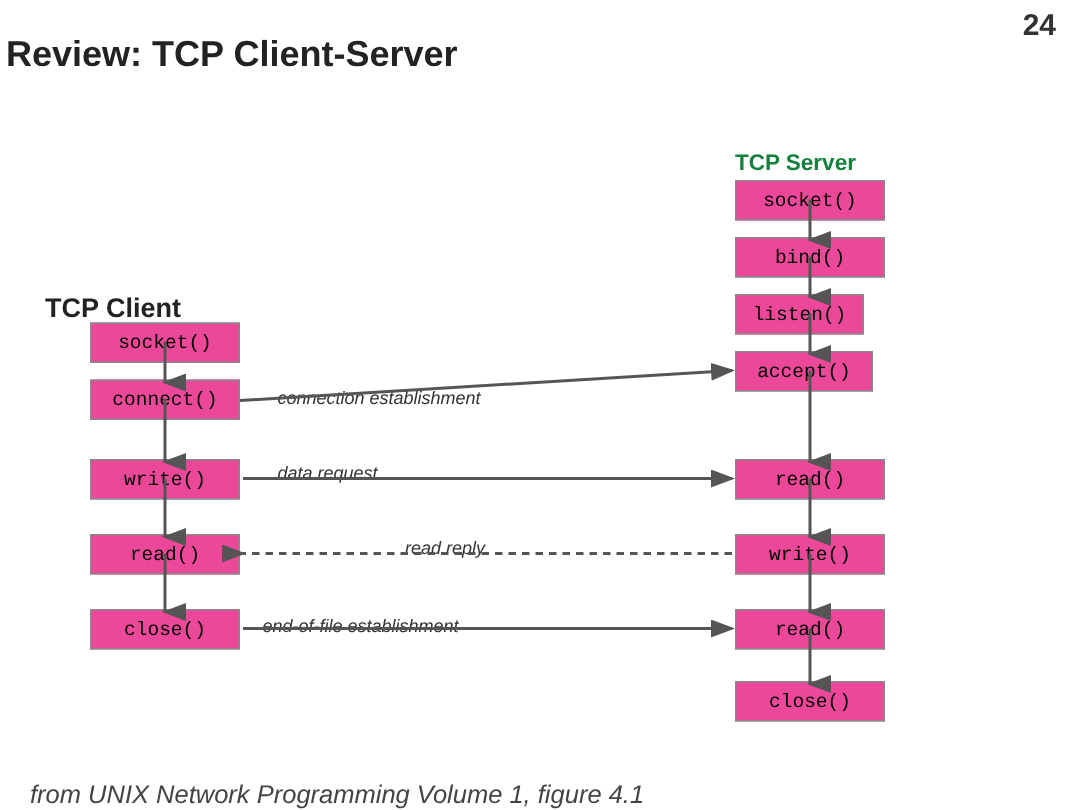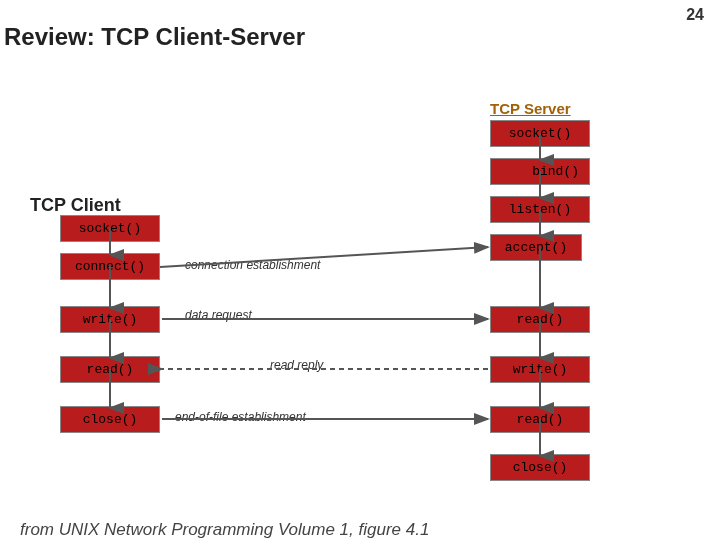--- a/index.html
+++ b/index.html
@@ -9,70 +9,69 @@
       background: #fff;
       font-family: Arial, sans-serif;
       overflow: hidden;
       position: relative;
     }
 
     .slide-number {
       position: absolute;
       top: 6px;
       right: 16px;
-      font-size: 16px;
+      font-size: 20px;
       font-weight: bold;
       color: #333;
     }
 
     .title {
       position: absolute;
       top: 22px;
       left: 4px;
       font-size: 24px;
       font-weight: bold;
       color: #222;
       line-height: 1.25;
     }
 
     .tcp-server-label {
       position: absolute;
       top: 100px;
       left: 490px;
       font-size: 15px;
       font-weight: bold;
-      color: #a16207;
-      text-decoration: underline;
+      color: #15803d;
     }
 
     .tcp-client-label {
       position: absolute;
       top: 195px;
       left: 30px;
       font-size: 18px;
       font-weight: bold;
       color: #222;
     }
 
     
     .box {
       position: absolute;
-      background: #b91c1c;
+      background: #ec4899;
       border: 1px solid #888;
       font-family: 'Courier New', monospace;
       font-size: 13px;
       text-align: center;
       padding: 5px 10px;
       color: #000;
     }
 
     
     .box-socket-server { top: 120px; left: 490px; width: 100px; }
-    .box-bind          { top: 158px; left: 490px; width: 100px; text-align: right; }
-    .box-listen        { top: 196px; left: 490px; width: 100px; }
+    .box-bind          { top: 158px; left: 490px; width: 100px; }
+    .box-listen        { top: 196px; left: 490px; width: 86px; }
     .box-accept        { top: 234px; left: 490px; width: 92px; }
     .box-read-server   { top: 306px; left: 490px; width: 100px; }
     .box-write-server  { top: 356px; left: 490px; width: 100px; }
     .box-read-server2  { top: 406px; left: 490px; width: 100px; }
     .box-close-server  { top: 454px; left: 490px; width: 100px; }
 
     
     .box-socket-client  { top: 215px; left: 60px; width: 100px; }
     .box-connect-client { top: 253px; left: 60px; width: 100px; }
     .box-write-client   { top: 306px; left: 60px; width: 100px; }

